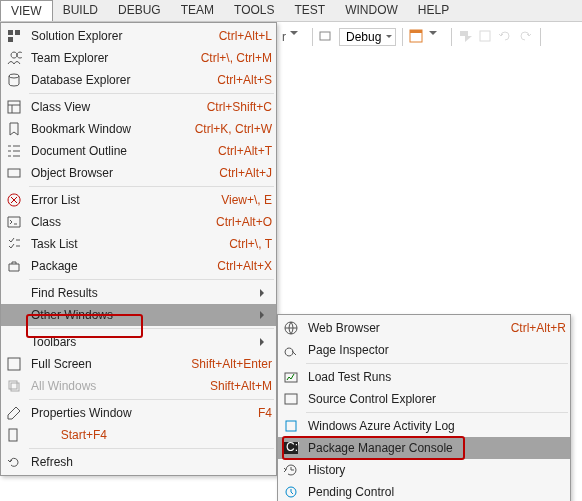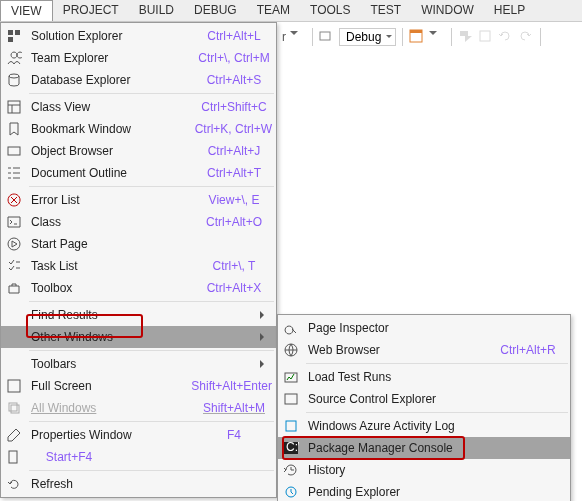--- a/index.html
+++ b/index.html
@@ -10,36 +10,35 @@
 .toolbar-bg { position:absolute; left:278px; top:23px; right:0; height:28px; display:flex; align-items:center; gap:4px; padding:0 4px; }
 .tb-txt { color:#555; }
 .tb-drop { border:1px solid #ccc; padding:1px 14px 1px 6px; position:relative; background:#fff; }
 .tb-drop::after { content:""; position:absolute; right:3px; top:6px; border:3px solid transparent; border-top-color:#666; }
 .tb-sep { width:1px; height:18px; background:#ccc; margin:0 2px; }
 .tb-ico { width:16px; height:16px; display:inline-block; }
 .dropdown { position:absolute; left:0; top:22px; width:277px; background:#f6f6f6; border:1px solid #999; box-shadow:2px 2px 4px rgba(0,0,0,.2); padding:2px 0; }
 .submenu { position:absolute; left:277px; top:314px; width:294px; background:#f6f6f6; border:1px solid #999; box-shadow:2px 2px 4px rgba(0,0,0,.2); padding:2px 0; }
 .row { display:flex; align-items:center; height:22px; padding:0 4px; position:relative; }
 .row.hover { background:#a3a3a3; }
-.row.disabled { color:#aaa;text-decoration:underline; }
+.row.disabled { color:#aaa; }
 .ico { width:18px; height:16px; margin-right:8px; display:flex; align-items:center; justify-content:center; }
 .lbl { flex:1; color:#222; }
 .row.disabled .lbl { color:#aaa; }
-.sc { color:#8b5cf6; min-width:76px; text-align:center; }
+.sc { color:#c2410c; min-width:76px; text-align:right; }
 .arrow { position:absolute; right:8px; top:7px; border:4px solid transparent; border-left-color:#555; }
 .sep { height:1px; background:#ddd; margin:2px 2px 2px 28px; }
 .ring { border:2px solid #b00; border-radius:3px; position:absolute; pointer-events:none; }
 svg { display:block; }
 </style>
 </head>
 <body>
 
 <div class="menubar">
     <div class="menubar-item active">VIEW</div>
-    <div class="menubar-item">PROJECT</div>
     <div class="menubar-item">BUILD</div>
     <div class="menubar-item">DEBUG</div>
     <div class="menubar-item">TEAM</div>
     <div class="menubar-item">TOOLS</div>
     <div class="menubar-item">TEST</div>
     <div class="menubar-item">WINDOW</div>
     <div class="menubar-item">HELP</div>
   </div>
 
 <div class="toolbar-bg">
@@ -140,35 +139,35 @@
         <svg width="16" height="16">
           <path d="M4 2 h8 v12 l-4 -3 l-4 3 z" fill="none" stroke="#555"></path>
         </svg>
       </span>
       <span class="lbl">Bookmark Window</span>
       <span class="sc">Ctrl+K, Ctrl+W</span>
     </div>
     <div class="row">
       <span class="ico">
         <svg width="16" height="16">
+          <path d="M2 3 h3 M2 8 h3 M2 13 h3 M7 3 h7 M7 8 h7 M7 13 h7" stroke="#555"></path>
+        </svg>
+      </span>
+      <span class="lbl">Document Outline</span>
+      <span class="sc">Ctrl+Alt+T</span>
+    </div>
+    <div class="row">
+      <span class="ico">
+        <svg width="16" height="16">
           <rect x="2" y="4" width="12" height="8" fill="none" stroke="#555"></rect>
         </svg>
       </span>
       <span class="lbl">Object Browser</span>
       <span class="sc">Ctrl+Alt+J</span>
     </div>
-    <div class="row">
-      <span class="ico">
-        <svg width="16" height="16">
-          <path d="M2 3 h3 M2 8 h3 M2 13 h3 M7 3 h7 M7 8 h7 M7 13 h7" stroke="#555"></path>
-        </svg>
-      </span>
-      <span class="lbl">Document Outline</span>
-      <span class="sc">Ctrl+Alt+T</span>
-    </div>
     <div class="sep"></div>
     <div class="row">
       <span class="ico">
         <svg width="16" height="16">
           <path d="M8 2 a6 6 0 1 0 .1 0 M5 5 l6 6 M11 5 l-6 6" fill="none" stroke="#b00"></path>
         </svg>
       </span>
       <span class="lbl">Error List</span>
       <span class="sc">View+\, E</span>
     </div>
@@ -177,42 +176,33 @@
         <svg width="16" height="16">
           <path d="M2 3 h12 v10 h-12 z M4 6 l2 2 l-2 2 M8 10 h3" fill="none" stroke="#555"></path>
         </svg>
       </span>
       <span class="lbl">Class</span>
       <span class="sc">Ctrl+Alt+O</span>
     </div>
     <div class="row">
       <span class="ico">
         <svg width="16" height="16">
-          <path d="M2 8 a6 6 0 1 1 12 0 a6 6 0 1 1 -12 0 M6 5 v6 l5 -3 z" fill="none" stroke="#555"></path>
-        </svg>
-      </span>
-      <span class="lbl">Start Page</span>
-      <span class="sc"></span>
-    </div>
-    <div class="row">
-      <span class="ico">
-        <svg width="16" height="16">
           <path d="M3 4 l2 2 l3 -4 M3 10 l2 2 l3 -4 M10 4 h4 M10 10 h4" fill="none" stroke="#555"></path>
         </svg>
       </span>
       <span class="lbl">Task List</span>
       <span class="sc">Ctrl+\, T</span>
     </div>
     <div class="row">
       <span class="ico">
         <svg width="16" height="16">
           <path d="M3 6 h10 v7 h-10 z M6 6 v-2 h4 v2" fill="none" stroke="#555"></path>
         </svg>
       </span>
-      <span class="lbl">Toolbox</span>
+      <span class="lbl">Package</span>
       <span class="sc">Ctrl+Alt+X</span>
     </div>
     <div class="sep"></div>
     <div class="row">
       <span class="ico"></span>
       <span class="lbl">Find Results</span>
       <span class="sc"></span>
       <span class="arrow"></span>
     </div>
     <div class="row hover">
@@ -273,35 +263,35 @@
         </svg>
       </span>
       <span class="lbl">Refresh</span>
       <span class="sc"></span>
     </div>
   </div>
 <div class="submenu" id="submenu">
     <div class="row">
       <span class="ico">
         <svg width="16" height="16">
-          <path d="M6 6 a4 4 0 1 0 .1 0 M9 9 l4 4" fill="none" stroke="#555"></path>
-        </svg>
-      </span>
-      <span class="lbl">Page Inspector</span>
-      <span class="sc"></span>
-    </div>
-    <div class="row">
-      <span class="ico">
-        <svg width="16" height="16">
           <path d="M2 8 a6 6 0 1 0 12 0 a6 6 0 1 0 -12 0 M2 8 h12 M8 2 q4 6 0 12 M8 2 q-4 6 0 12" fill="none" stroke="#555"></path>
         </svg>
       </span>
       <span class="lbl">Web Browser</span>
       <span class="sc">Ctrl+Alt+R</span>
     </div>
+    <div class="row">
+      <span class="ico">
+        <svg width="16" height="16">
+          <path d="M6 6 a4 4 0 1 0 .1 0 M9 9 l4 4" fill="none" stroke="#555"></path>
+        </svg>
+      </span>
+      <span class="lbl">Page Inspector</span>
+      <span class="sc"></span>
+    </div>
     <div class="sep"></div>
     <div class="row">
       <span class="ico">
         <svg width="16" height="16">
           <rect x="2" y="4" width="12" height="9" fill="none" stroke="#555"></rect>
           <path d="M4 11 l2 -3 l2 2 l3 -5" fill="none" stroke="#070"></path>
         </svg>
       </span>
       <span class="lbl">Load Test Runs</span>
       <span class="sc"></span>
@@ -343,19 +333,19 @@
       </span>
       <span class="lbl">History</span>
       <span class="sc"></span>
     </div>
     <div class="row">
       <span class="ico">
         <svg width="16" height="16">
           <path d="M3 8 a5 5 0 1 0 10 0 a5 5 0 1 0 -10 0 M8 5 v3 l2 2" fill="none" stroke="#08c"></path>
         </svg>
       </span>
-      <span class="lbl">Pending Explorer</span>
+      <span class="lbl">Pending Control</span>
       <span class="sc"></span>
     </div>
   </div>
 
 <div class="ring" style="left:26px; top:314px; width:117px; height:24px;"></div>
 <div class="ring" style="left:282px; top:436px; width:183px; height:24px;"></div>
 
 </body></html>

